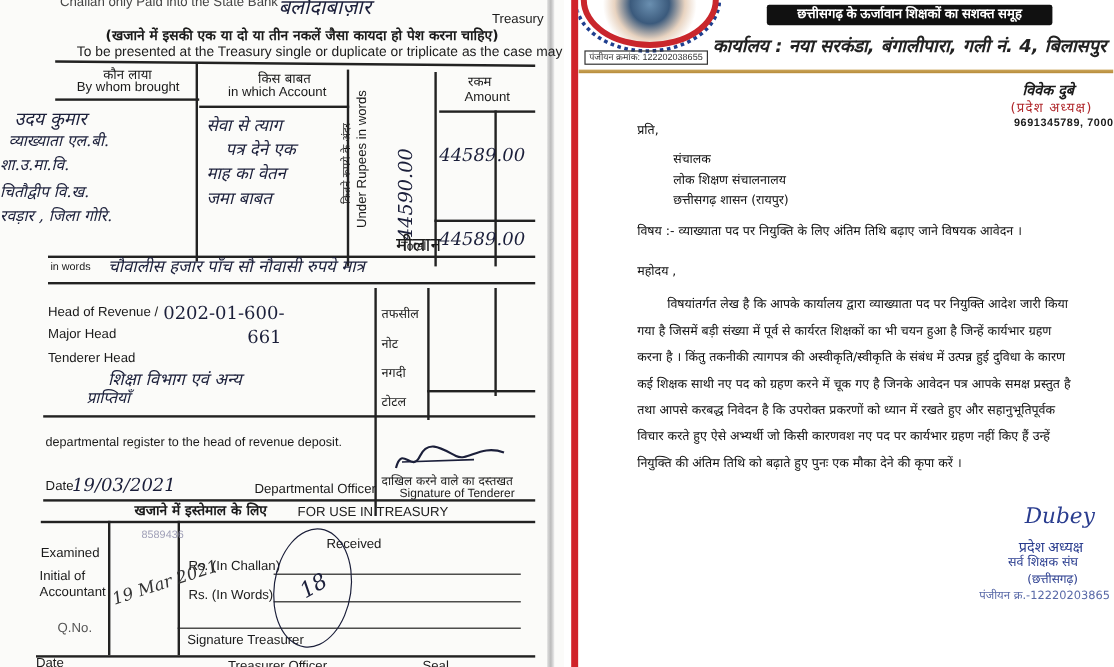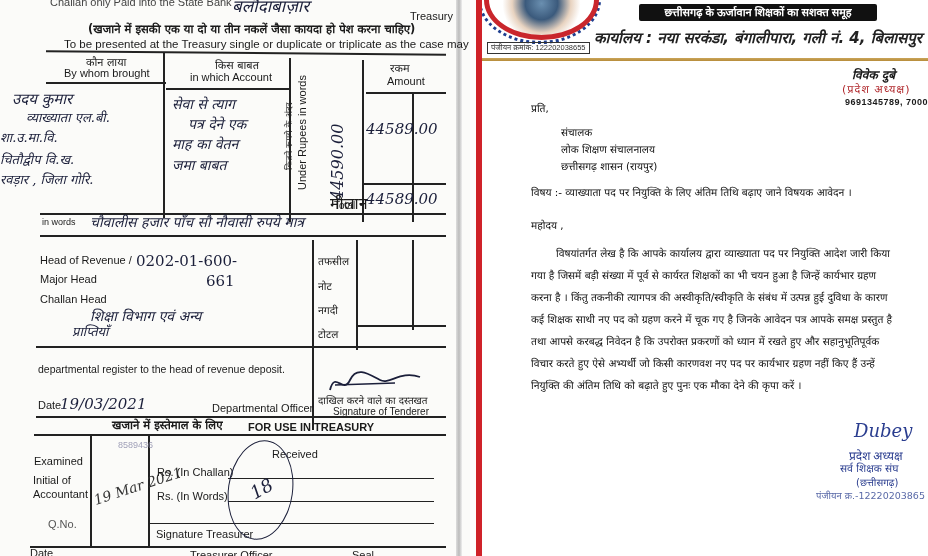--- a/index.html
+++ b/index.html
@@ -56,21 +56,21 @@
   <div class="hline" style="left:46px;top:82px;width:120px"></div>
   <div class="hline" style="left:166px;top:88px;width:125px"></div>
   <div class="hline" style="left:366px;top:92px;width:80px"></div>
   <div class="vline" style="left:163px;top:52px;height:166px"></div>
   <div class="vline" style="left:289px;top:58px;height:164px"></div>
   <div class="vline" style="left:362px;top:60px;height:162px"></div>
   <div class="vline" style="left:412px;top:92px;height:130px"></div>
 
   <div>
     <div class="t hand" style="left:12px;top:88px;font-size:15px">उदय कुमार</div>
-    <div class="t hand" style="left:26px;top:108px;font-size:13px">व्याख्याता एल.बी.</div>
+    <div class="t hand" style="left:7px;top:108px;font-size:13px">व्याख्याता एल.बी.</div>
     <div class="t hand" style="left:0px;top:128px;font-size:13px">शा.उ.मा.वि.</div>
     <div class="t hand" style="left:0px;top:150px;font-size:13px">चितौद्वीप वि.ख.</div>
     <div class="t hand" style="left:0px;top:170px;font-size:13px">रवड़ार , जिला गोरि.</div>
   </div>
 
   <div>
     <div class="t hand" style="left:172px;top:94px;font-size:14px">सेवा से त्याग</div>
     <div class="t hand" style="left:188px;top:114px;font-size:14px">पत्र देने एक</div>
     <div class="t hand" style="left:172px;top:134px;font-size:14px">माह का वेतन</div>
     <div class="t hand" style="left:172px;top:155px;font-size:14px">जमा बाबत</div>
@@ -82,21 +82,21 @@
   <div class="t small" style="left:334px;top:200px;font-size:10px">Total</div>
   <div class="t hand" style="left:366px;top:190px;font-size:15px">44589.00</div>
 
   <div class="hline" style="left:40px;top:213px;width:406px"></div>
   <div class="t" style="left:42px;top:217px;font-size:9px">in words</div>
   <div class="t hand" style="left:90px;top:212px;font-size:14px">चौवालीस हजार पाँच सौ नौवासी रुपये मात्र</div>
   <div class="hline" style="left:40px;top:235px;width:406px"></div>
 
   <div class="t small" style="left:40px;top:254px">Head of Revenue /</div>
   <div class="t small" style="left:40px;top:273px">Major Head</div>
-  <div class="t small" style="left:40px;top:293px">Challan Head</div>
+  <div class="t small" style="left:40px;top:293px">Tenderer Head</div>
   <div class="t hand" style="left:136px;top:252px;font-size:15px;font-style:normal">0202-01-600-</div>
   <div class="t hand" style="left:206px;top:272px;font-size:15px;font-style:normal">661</div>
   <div class="t hand" style="left:90px;top:306px;font-size:14px">शिक्षा विभाग एवं अन्य</div>
   <div class="t hand" style="left:72px;top:322px;font-size:13px">प्राप्तियाँ</div>
 
   <div class="vline" style="left:312px;top:240px;height:190px"></div>
   <div class="vline" style="left:356px;top:240px;height:110px"></div>
   <div class="vline" style="left:412px;top:240px;height:90px"></div>
   <div class="hline" style="left:356px;top:325px;width:90px"></div>
   <div>
@@ -113,21 +113,21 @@
   <div class="t small" style="left:212px;top:402px">Departmental Officer</div>
   <svg style="position:absolute;left:325px;top:365px" width="100" height="30">
       <path d="M5 25 C10 5,18 30,25 15 S45 10,55 15 S75 5,95 12" stroke="#1b1f3a" stroke-width="1.8" fill="none"></path>
       <path d="M10 20 L70 18" stroke="#1b1f3a" stroke-width="1.4"></path>
     </svg>
   <div class="t" style="left:318px;top:393px;font-size:10px;font-family:'DejaVu Sans',sans-serif">दाखिल करने वाले का दस्तखत</div>
   <div class="t" style="left:333px;top:406px;font-size:10px">Signature of Tenderer</div>
   <div class="hline" style="left:36px;top:416px;width:410px"></div>
 
   <div class="t" style="left:112px;top:417px;font-size:11.5px;font-weight:bold;font-family:'DejaVu Sans',sans-serif">खजाने में इस्तेमाल के लिए</div>
-  <div class="t" style="left:248px;top:421px;font-size:11px;font-weight:bold">FOR USE IN TREASURY</div>
+  <div class="t" style="left:248px;top:421px;font-size:11px;font-weight:normal">FOR USE IN TREASURY</div>
   <div class="hline" style="left:34px;top:434px;width:412px"></div>
   <div class="vline" style="left:90px;top:434px;height:112px"></div>
   <div class="vline" style="left:148px;top:434px;height:112px"></div>
   <div class="t small" style="left:34px;top:455px">Examined</div>
   <div class="t small" style="left:33px;top:474px">Initial of</div>
   <div class="t small" style="left:33px;top:488px">Accountant</div>
   <div class="t small" style="left:48px;top:518px;color:#555">Q.No.</div>
   <div class="t" style="left:118px;top:440px;font-size:9px;color:#8a8aa8;opacity:.8">8589436</div>
   <div class="t hand" style="left:92px;top:478px;font-size:14px;transform:rotate(-18deg);color:#333">19 Mar 2021</div>
   <div class="t small" style="left:272px;top:448px">Received</div>

